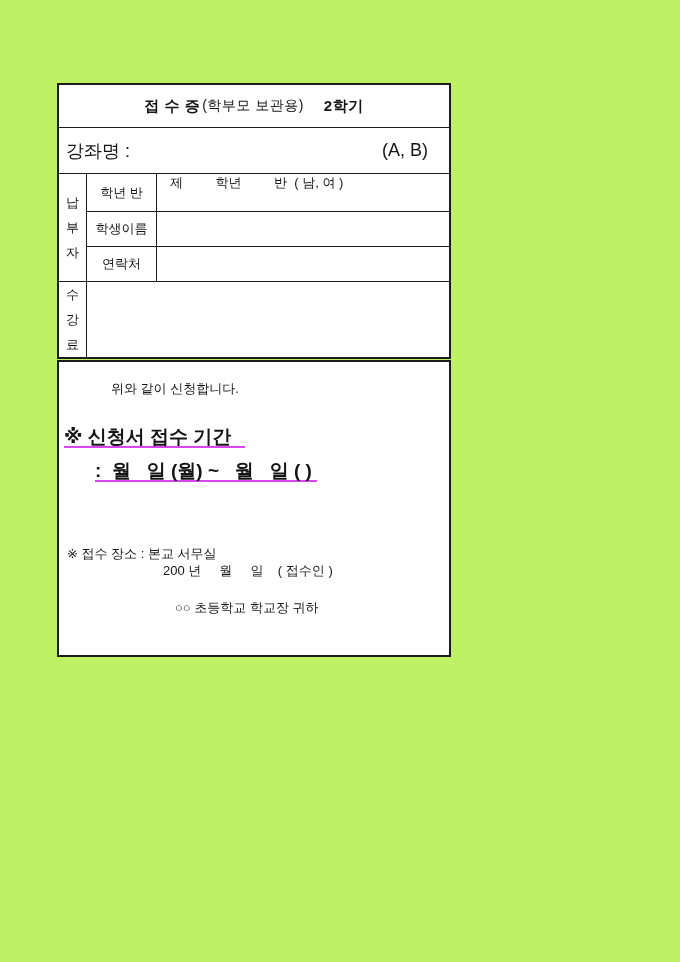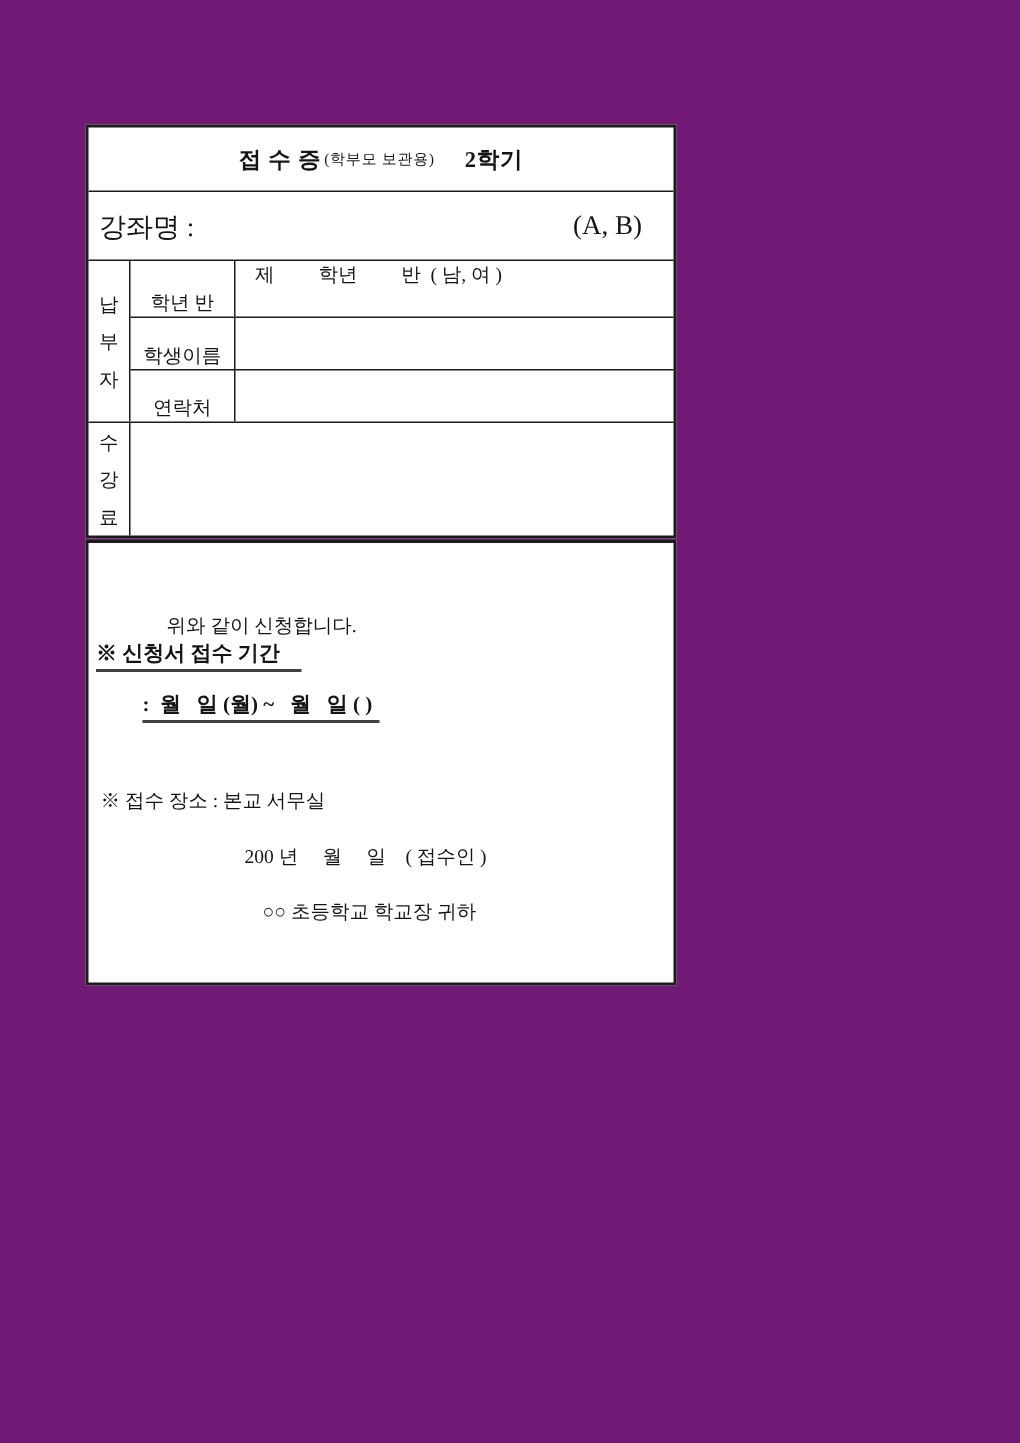--- a/index.html
+++ b/index.html
@@ -3,79 +3,79 @@
 <meta charset="utf-8">
 <style>
   * { margin: 0; padding: 0; box-sizing: border-box; }
   html, body { background: #ffffff; }
   body {
     width: 680px; height: 962px;
     position: relative;
     font-family: "Liberation Sans", "DejaVu Sans", sans-serif;
     color: #151515;
   }
-  .sheet { position: absolute; inset: 0; background: #701a75; font-family: Liberation Serif, serif; }
+  .sheet { position: absolute; inset: 0; background: #bef264; }
 
   
   .upper-table {
     position: absolute; left: 57px; top: 83px; width: 394px;
     border: 2px solid #1b1b1b; background: #fff;
   }
   .title-row {
     height: 42px; display: flex; align-items: center; justify-content: center;
     font-size: 15px; letter-spacing: 0.5px;
   }
   .title-main { font-weight: bold; white-space: pre; }
-  .title-sub  { font-weight: normal; font-size: 10px; margin-left: 2px; white-space: pre; }
+  .title-sub  { font-weight: normal; font-size: 14px; margin-left: 2px; white-space: pre; }
   .title-sem  { font-weight: bold; margin-left: 20px; white-space: pre; }
 
   .course-row {
     height: 46px; border-top: 1.5px solid #1b1b1b;
     display: flex; align-items: center; justify-content: space-between;
     font-size: 18px; padding: 0 21px 0 7px;
   }
 
   .payer-grid {
     display: grid; grid-template-columns: 28px 70px 1fr;
     grid-template-rows: 37px 35px 35px;
     border-top: 1.5px solid #1b1b1b; font-size: 13px;
   }
   .vhead {
     display: flex; flex-direction: column; align-items: center; justify-content: center;
     gap: 7px; border-right: 1.2px solid #1b1b1b; font-size: 13px;
   }
   .payer-grid .vhead { grid-row: 1 / 4; }
   .cell-label {
     border-right: 1.2px solid #1b1b1b;
-    display: flex; align-items: flex-end; justify-content: center;
+    display: flex; align-items: center; justify-content: center;
   }
   .cell-value { display: flex; align-items: flex-start; white-space: pre; }
   .bt { border-top: 1.2px solid #1b1b1b; }
   .grade-value { padding-left: 13px; }
 
   .fee-grid {
     display: grid; grid-template-columns: 28px 1fr;
     height: 76px; border-top: 1.5px solid #1b1b1b; font-size: 13px;
   }
 
   
   .notice-box {
     position: absolute; left: 57px; top: 360px; width: 394px; height: 297px;
     border: 2px solid #1b1b1b; background: #fff; font-size: 13px;
   }
   .line { position: absolute; white-space: pre; line-height: 15px; }
   .bold-u {
-    font-weight: bold; font-size: 14px;
-    border-bottom: 2px solid #404040; padding-bottom: 2px;
+    font-weight: bold; font-size: 19px;
+    border-bottom: 2px solid #d946ef; padding-bottom: 2px;
   }
-  .l-apply     { left: 52px;  top: 47px; }
+  .l-apply     { left: 52px;  top: 19px; }
   .l-period-t  { left: 5px;   top: 67px;  padding-right: 14px; }
   .l-period-d  { left: 36px;  top: 101px;  padding-right: 5px; }
   .l-deposit   { left: 5px;   top: 126px; padding-right: 4px; }
-  .l-place     { left: 8px;   top: 164px; }
+  .l-place     { left: 8px;   top: 184px; }
   .l-date      { left: 104px; top: 201px; }
   .l-recipient { left: 116px; top: 238px; }
 </style>
 </head>
 <body>
 
 <div class="sheet">
 
   <div class="upper-table">
 

